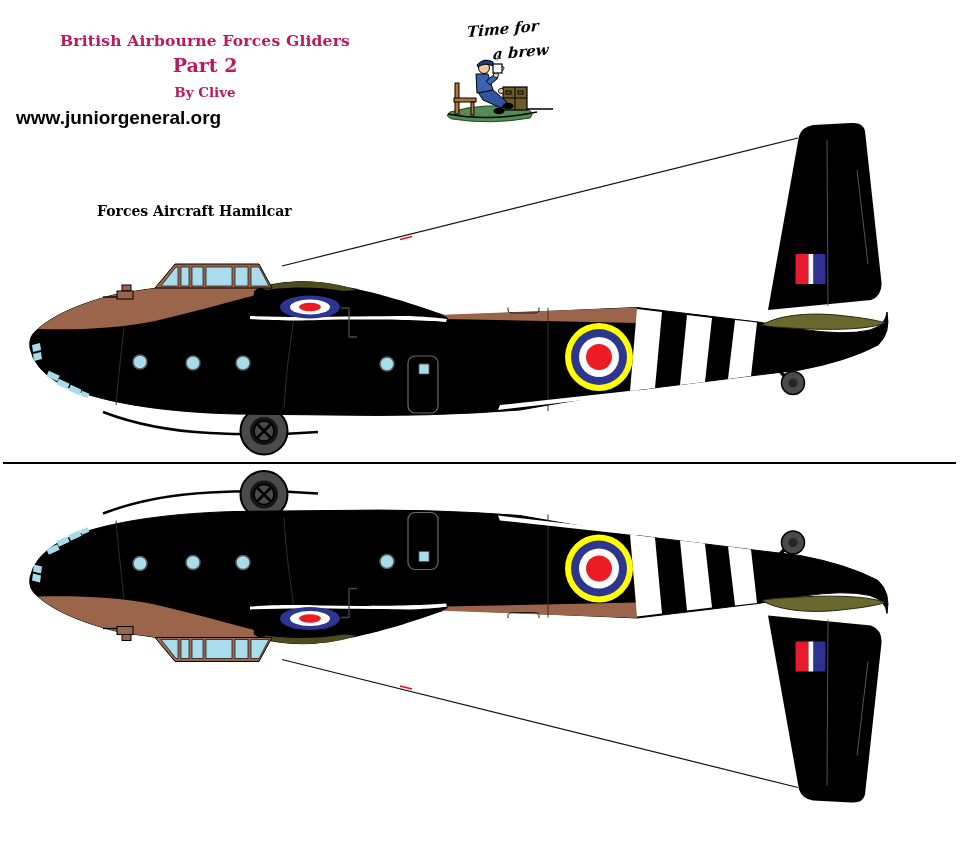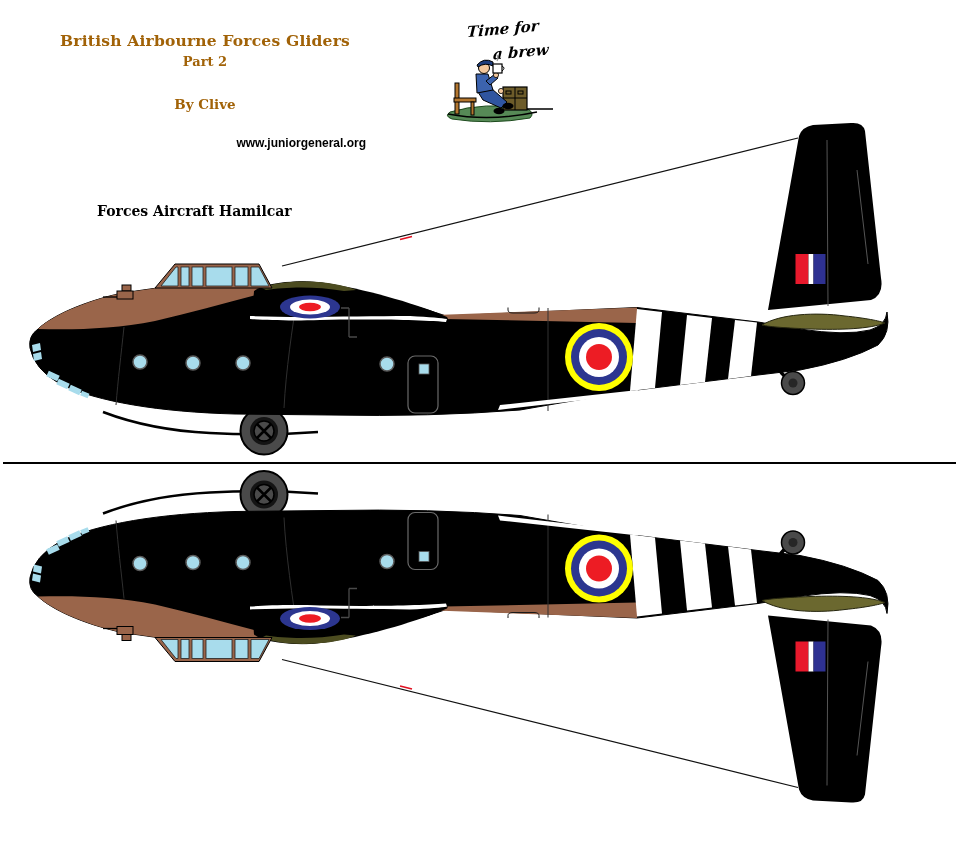--- a/index.html
+++ b/index.html
@@ -1,23 +1,23 @@
 <!DOCTYPE html>
 <html><head>
 <meta charset="utf-8">
 <style>
   html,body{margin:0;padding:0;background:#ffffff;}
   .page{position:relative;width:973px;height:844px;background:#fff;overflow:hidden;
         font-family:"DejaVu Serif", serif;}
-  .hdr{position:absolute;left:30px;width:350px;text-align:center;color:#a16207;}
+  .hdr{position:absolute;left:30px;width:350px;text-align:center;color:#be185d;}
   .title{top:31px;font-size:15.5px;font-weight:bold;letter-spacing:.2px;}
-  .part{top:54px;font-size:13px;font-weight:bold;}
-  .byline{top:84px;font-size:13.5px;font-weight:bold;margin-top:12px;}
-  .url{position:absolute;left:16px;width:350px;top:107px;text-align:right;
-       font-family:"Liberation Sans", sans-serif;font-size:12px;font-weight:bold;margin-top:29px;}
+  .part{top:54px;font-size:19px;font-weight:bold;}
+  .byline{top:84px;font-size:13.5px;font-weight:bold;}
+  .url{position:absolute;left:16px;width:350px;top:107px;text-align:left;
+       font-family:"Liberation Sans", sans-serif;font-size:19px;font-weight:bold;}
   .script{position:absolute;font-style:italic;font-weight:bold;font-size:15px;
           transform:rotate(-5deg) skewX(-8deg);color:#000;}
   .brew1{left:467px;top:20px;}
   .brew2{left:493px;top:43px;}
   .label{position:absolute;left:97px;top:203px;font-size:14px;font-weight:bold;}
   .divider{position:absolute;left:3px;top:462px;width:953px;height:2px;background:#000;}
   svg{position:absolute;left:0;top:0;}
 </style>
 </head>
 <body>

